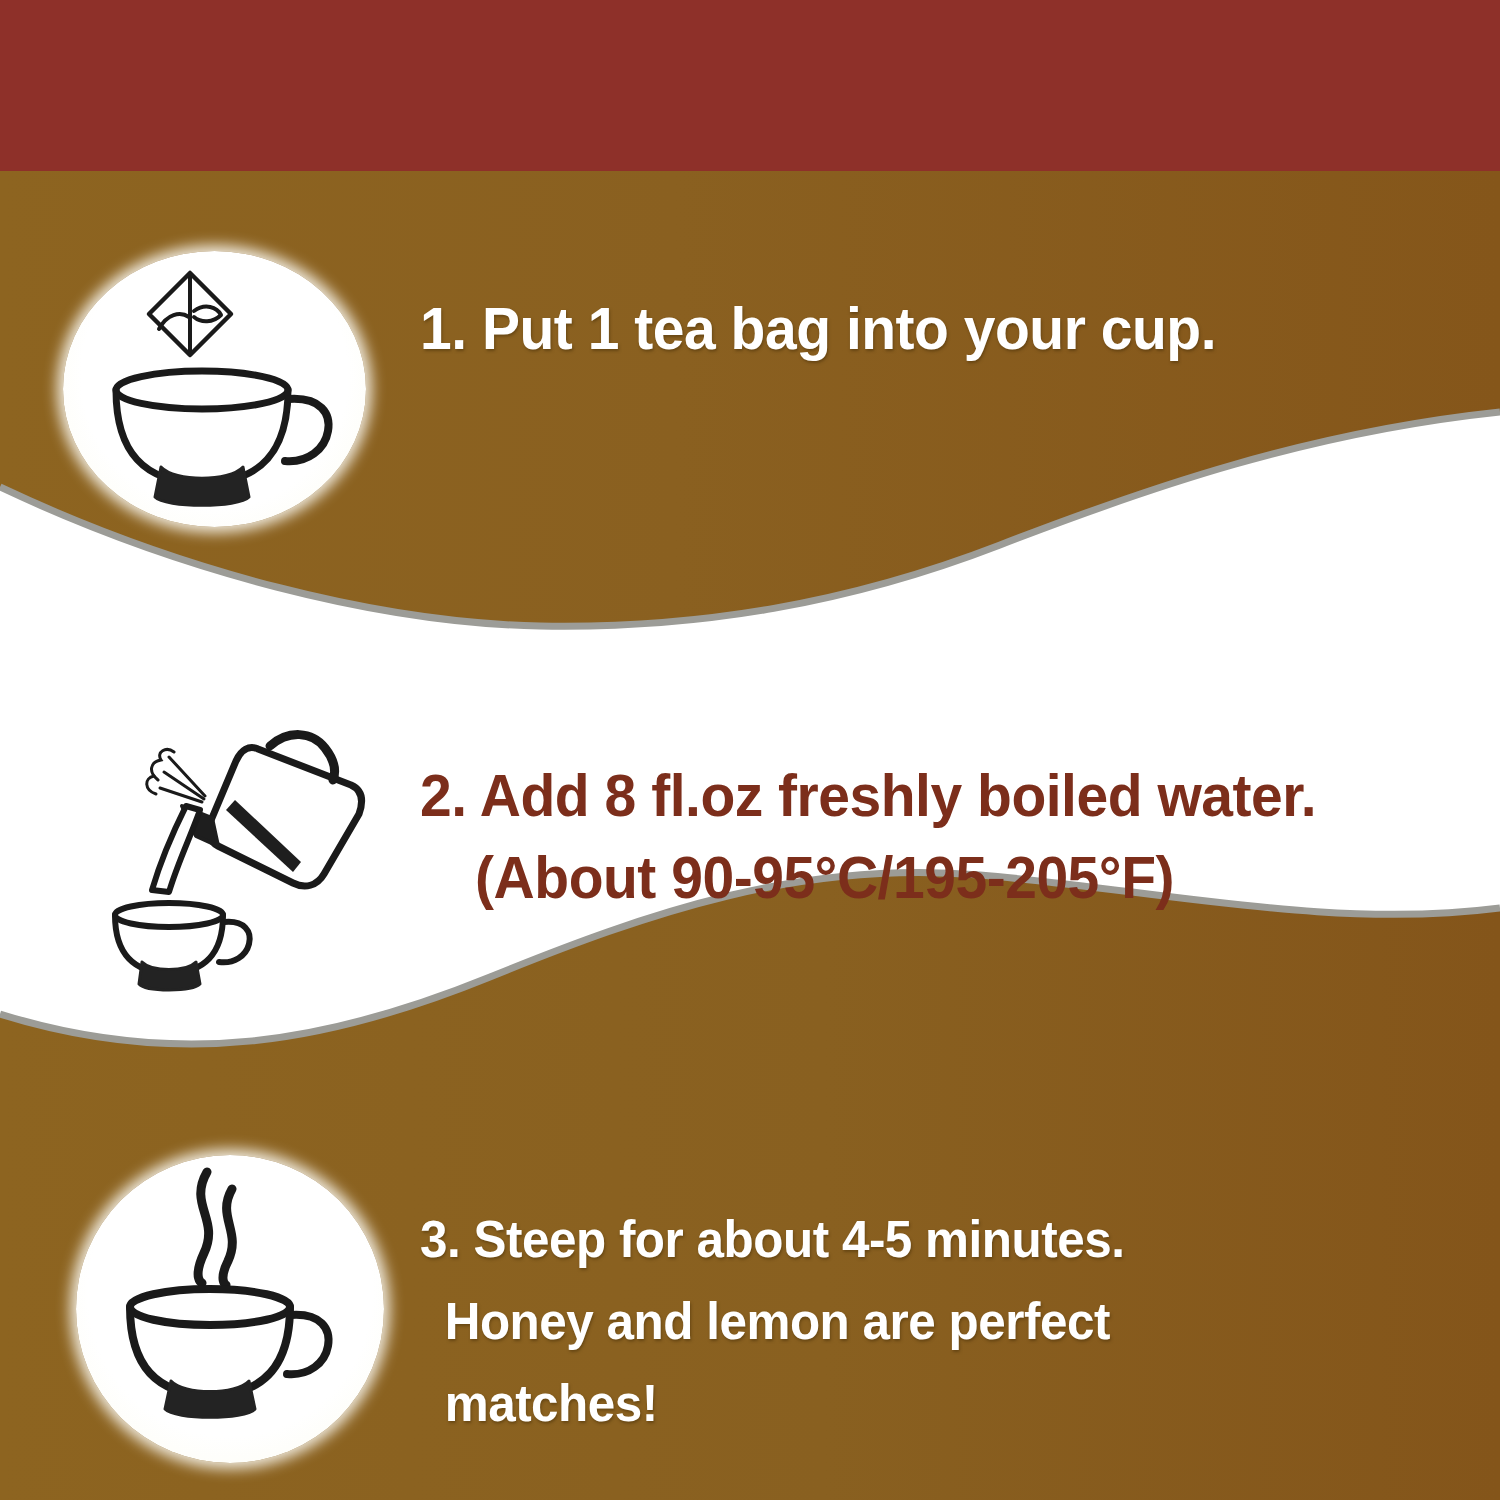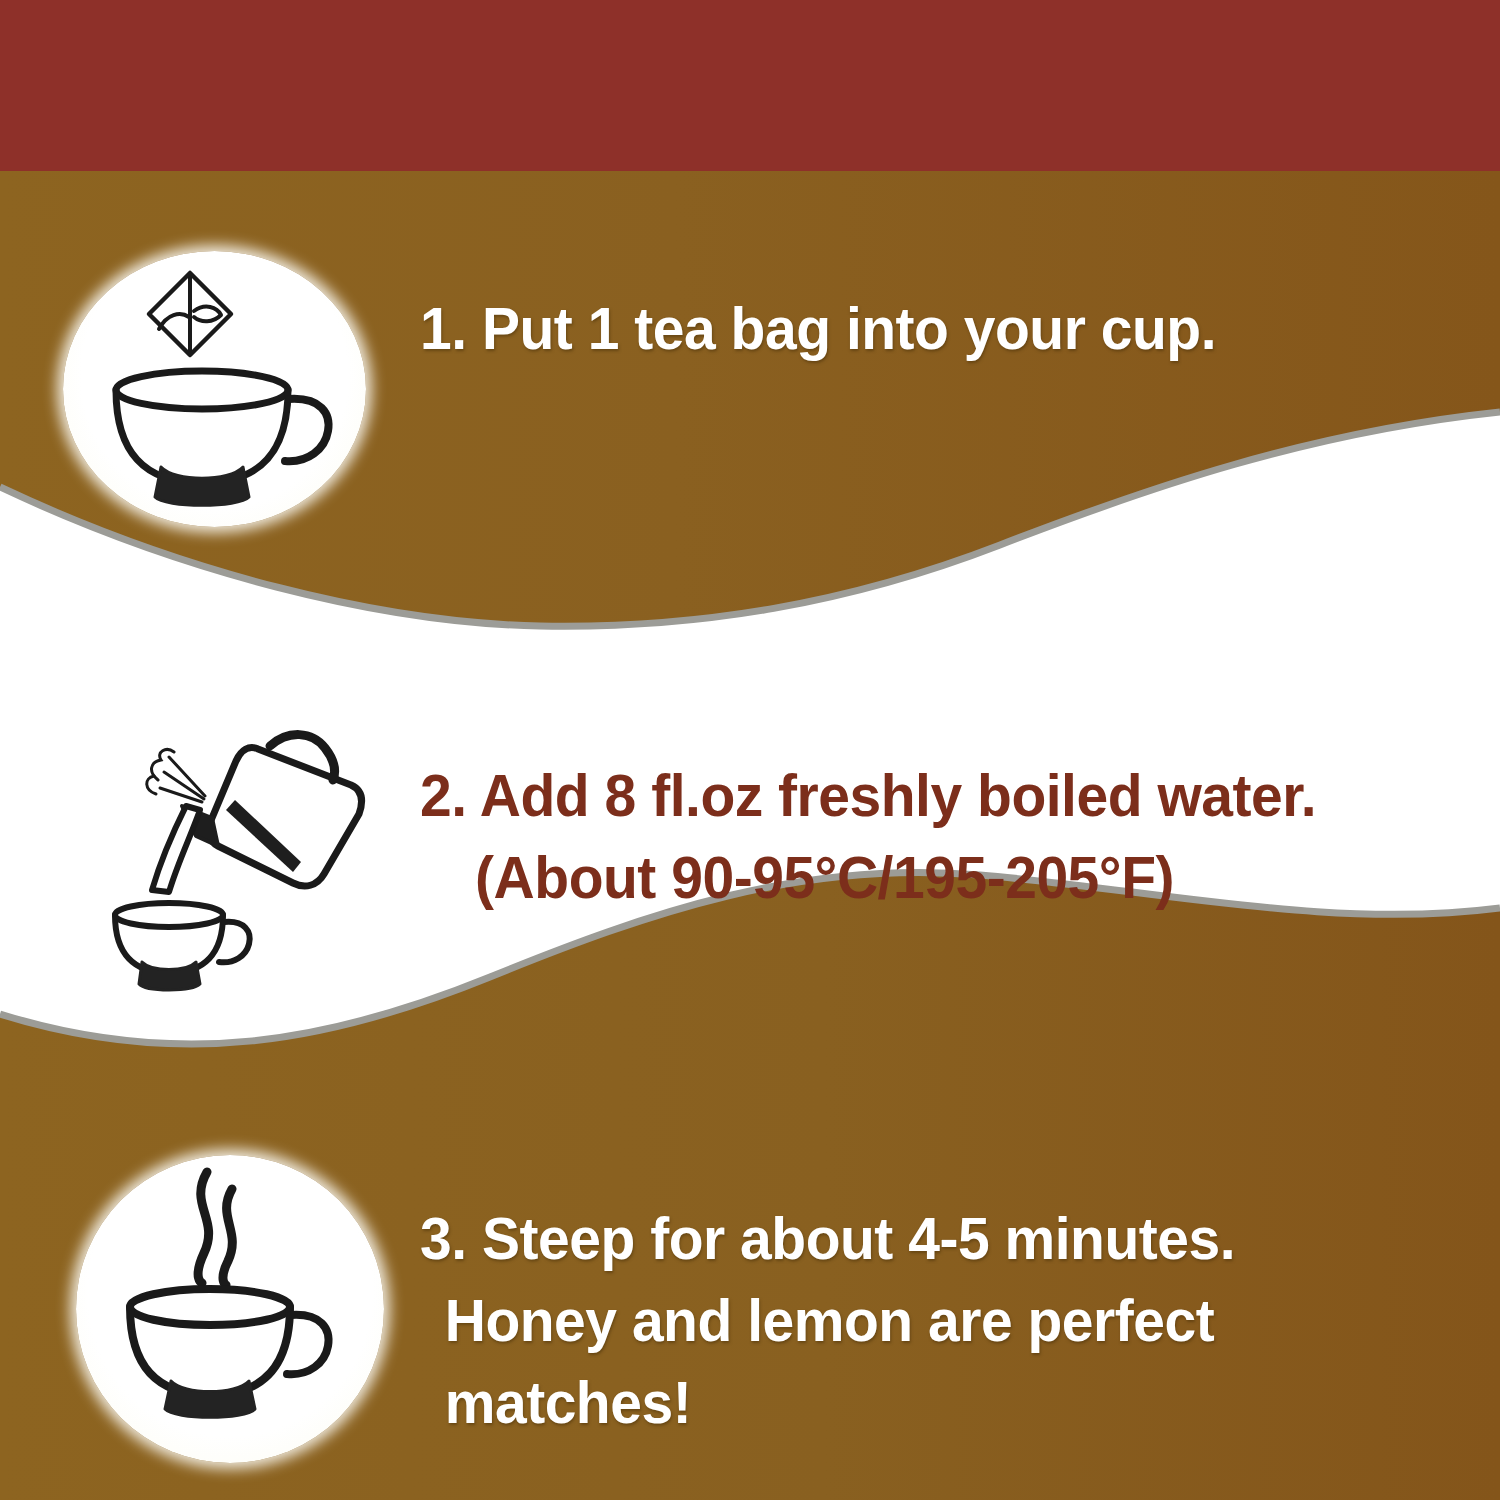--- a/index.html
+++ b/index.html
@@ -96,21 +96,21 @@
     line-height: 82px;
   }
   #step-2-text .line-2 { padding-left: 58px; }
 
   
   #step-3 { left: 0; top: 0; }
   #step-3 .step-icon { left: 76px; top: 1155px; width: 308px; height: 308px; }
   #step-3-text {
     left: 420px; top: 1198px;
     color: #FFFFFF;
-    font-size: 60px;
+    font-size: 52px;
     line-height: 82px;
     text-shadow: 1px 2px 3px rgba(70,45,8,0.5);
   }
   #step-3-text .line-2,
   #step-3-text .line-3 { padding-left: 26px; }
 </style>
 </head>
 <body>
 
 <div id="page">

